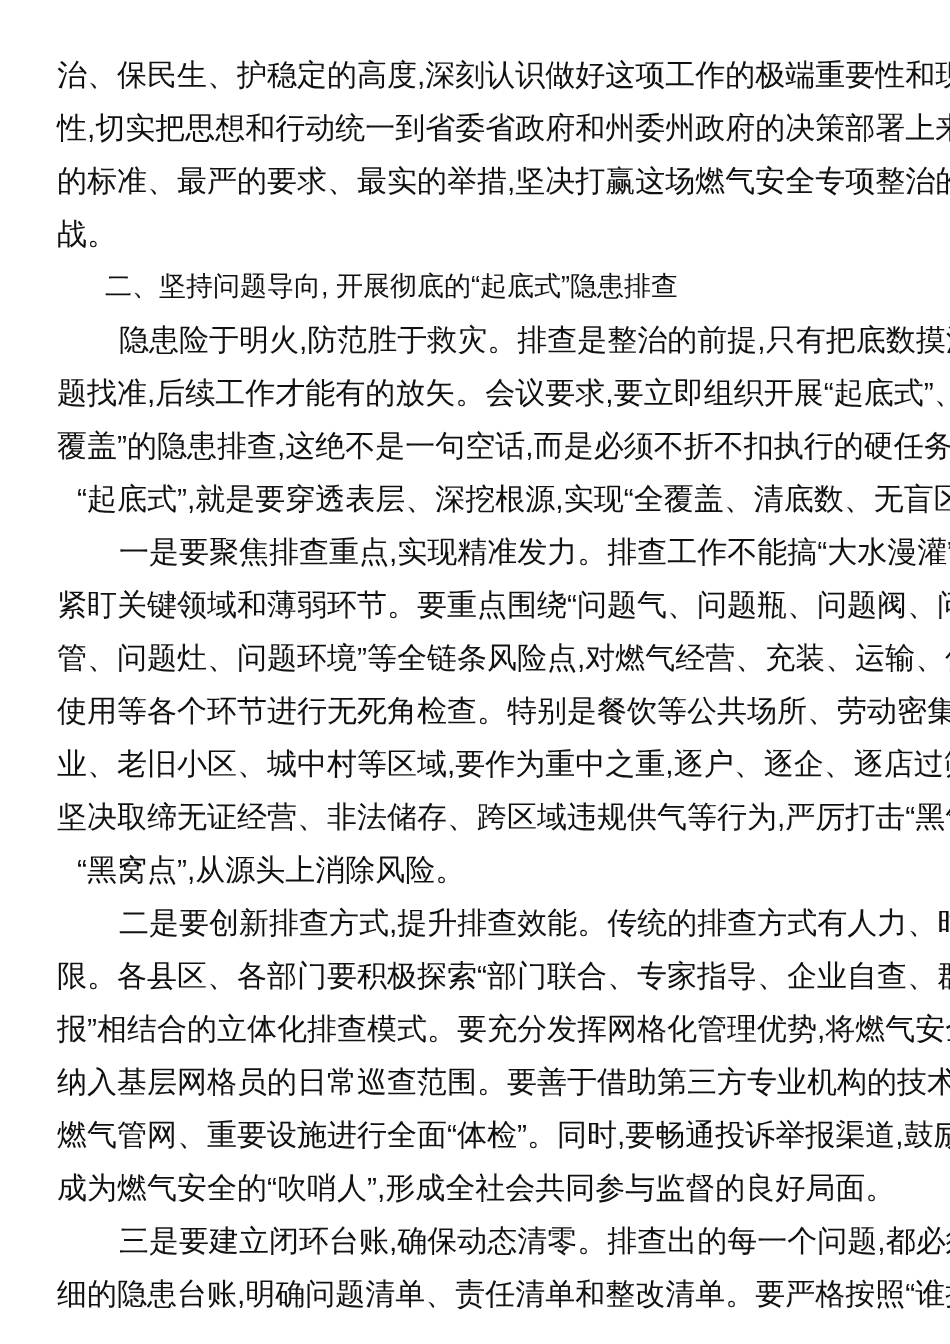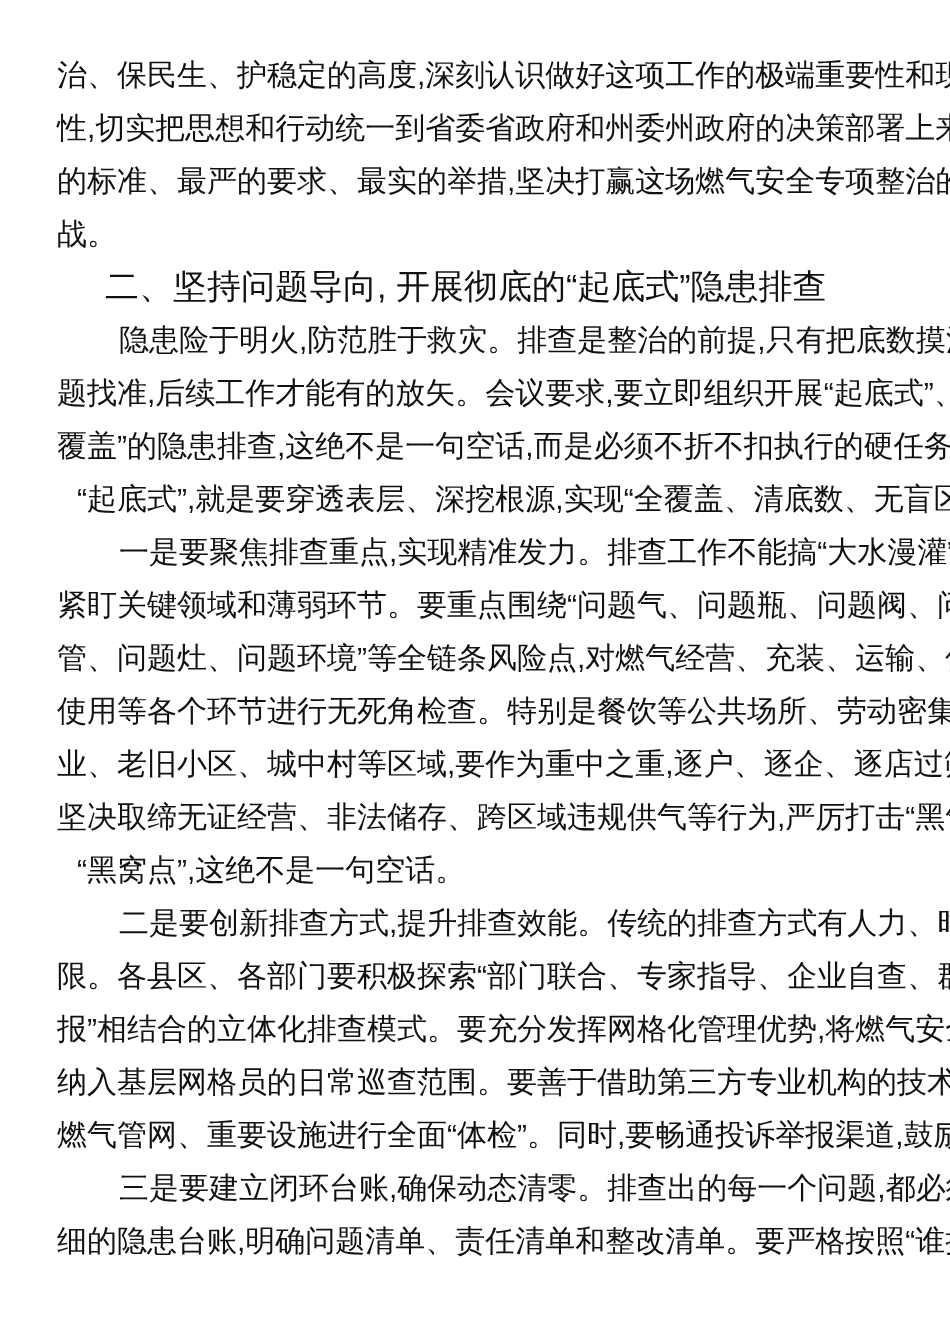--- a/index.html
+++ b/index.html
@@ -31,21 +31,21 @@
     height: 53px;
     line-height: 53px;
     font-size: 30px;
     letter-spacing: 0px;
     white-space: pre;
     text-align: justify;
     font-weight: normal;
     color: #111111;
   }
   .line.heading {
-    font-size: 34px;
+    font-size: 27px;
   }
   .line.justify-full {
     text-align-last: justify;
   }
   .indent2 {
     padding-left: 62px;
   }
   .indent1 {
     padding-left: 20px;
   }
@@ -70,22 +70,23 @@
       <div class="line justify-full indent2">隐患险于明火,防范胜于救灾。排查是整治的前提,只有把底数摸清、把问</div>
       <div class="line justify-full">题找准,后续工作才能有的放矢。会议要求,要立即组织开展“起底式”、“全</div>
       <div class="line justify-full">覆盖”的隐患排查,这绝不是一句空话,而是必须不折不扣执行的硬任务。所谓</div>
       <div class="line justify-full indent1">“起底式”,就是要穿透表层、深挖根源,实现“全覆盖、清底数、无盲区”。</div>
       <div class="line justify-full indent2"><b class="marker">一是</b>要聚焦排查重点,实现精准发力。排查工作不能搞“大水漫灌”,必须</div>
       <div class="line justify-full">紧盯关键领域和薄弱环节。要重点围绕“问题气、问题瓶、问题阀、问题</div>
       <div class="line justify-full">管、问题灶、问题环境”等全链条风险点,对燃气经营、充装、运输、储存、</div>
       <div class="line justify-full">使用等各个环节进行无死角检查。特别是餐饮等公共场所、劳动密集型企</div>
       <div class="line justify-full">业、老旧小区、城中村等区域,要作为重中之重,逐户、逐企、逐店过筛子。要</div>
       <div class="line justify-full">坚决取缔无证经营、非法储存、跨区域违规供气等行为,严厉打击“黑气瓶”</div>
-      <div class="line indent1">“黑窝点”,这绝不是一句空话。</div>
+      <div class="line indent1">“黑窝点”,从源头上消除风险。</div>
       <div class="line justify-full indent2"><b class="marker">二是</b>要创新排查方式,提升排查效能。传统的排查方式有人力、时间的局</div>
       <div class="line justify-full">限。各县区、各部门要积极探索“部门联合、专家指导、企业自查、群众举</div>
       <div class="line justify-full">报”相结合的立体化排查模式。要充分发挥网格化管理优势,将燃气安全排查</div>
       <div class="line justify-full">纳入基层网格员的日常巡查范围。要善于借助第三方专业机构的技术力量,对</div>
       <div class="line justify-full">燃气管网、重要设施进行全面“体检”。同时,要畅通投诉举报渠道,鼓励群众</div>
+      <div class="line">成为燃气安全的“吹哨人”,形成全社会共同参与监督的良好局面。</div>
       <div class="line justify-full indent2"><b class="marker">三是</b>要建立闭环台账,确保动态清零。排查出的每一个问题,都必须建立详</div>
       <div class="line justify-full">细的隐患台账,明确问题清单、责任清单和整改清单。要严格按照“谁排查、</div>
     </div>
 </div>
 
 </body></html>

